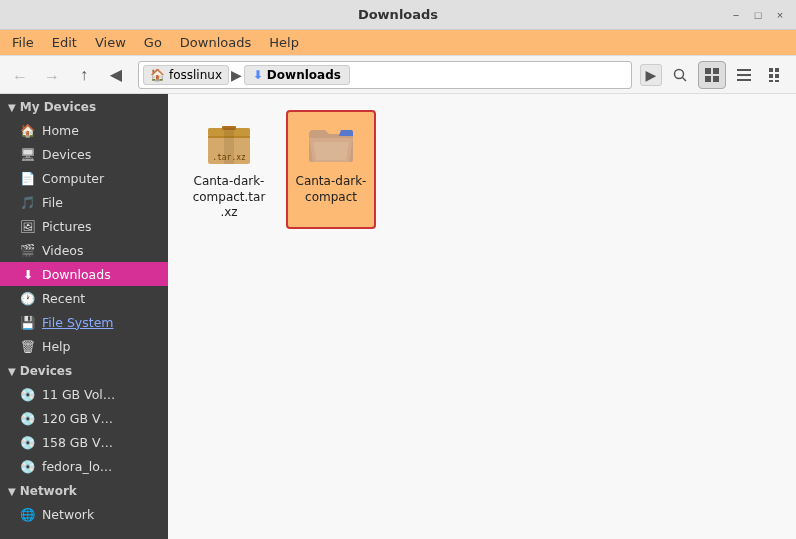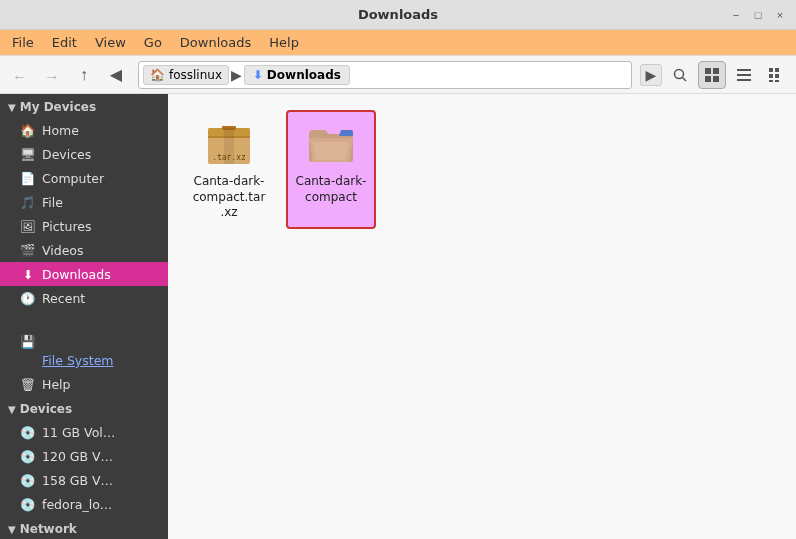--- a/index.html
+++ b/index.html
@@ -212,21 +212,21 @@
       display: flex;
       flex-direction: column;
       align-items: center;
       width: 90px;
       padding: 6px;
       border-radius: 4px;
       cursor: pointer;
       border: 2px solid transparent;
     }
     .file-item.selected {
-      background: #f0abfc;
+      background: #fdba74;
       border: 2px solid #cc3333;
     }
     .file-icon {
       width: 52px;
       height: 52px;
       display: flex;
       align-items: center;
       justify-content: center;
       flex-shrink: 0;
     }
@@ -357,21 +357,21 @@
     <div class="sidebar-item active">
       <span class="sidebar-icon">⬇</span>
       <span>Downloads</span>
     </div>
     <div class="sidebar-item">
       <span class="sidebar-icon">🕐</span>
       <span>Recent</span>
     </div>
     <div class="sidebar-item">
       <span class="sidebar-icon">💾</span>
-      <span style="text-decoration:underline;color:#88aaff;margin-top:39px;">File System</span>
+      <span style="text-decoration:underline;color:#88aaff;">File System</span>
     </div>
     <div class="sidebar-item">
       <span class="sidebar-icon">🗑</span>
       <span>Help</span>
     </div>
 
     <div class="sidebar-section-header">
       <span class="arrow">▼</span>
       <span>Devices</span>
     </div>

